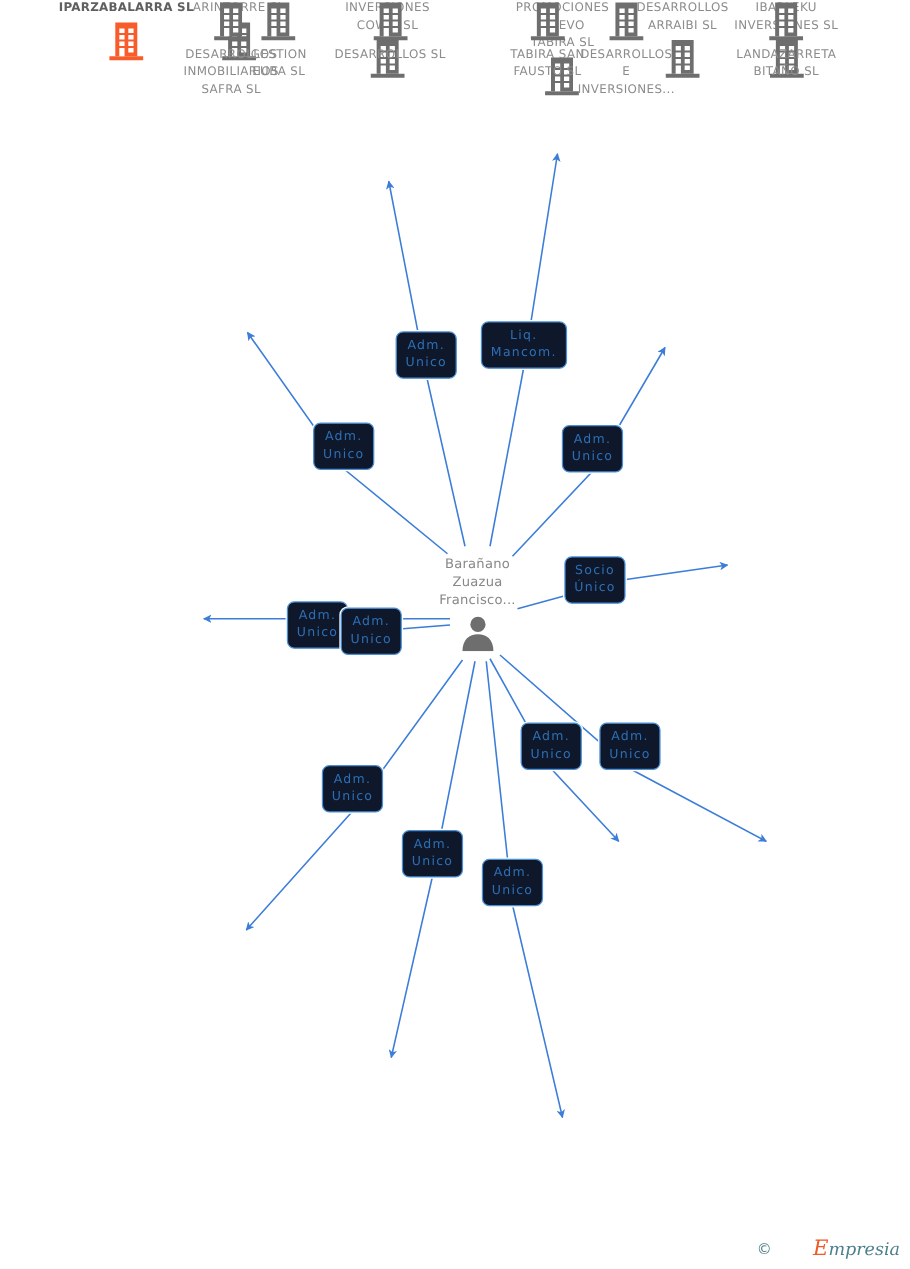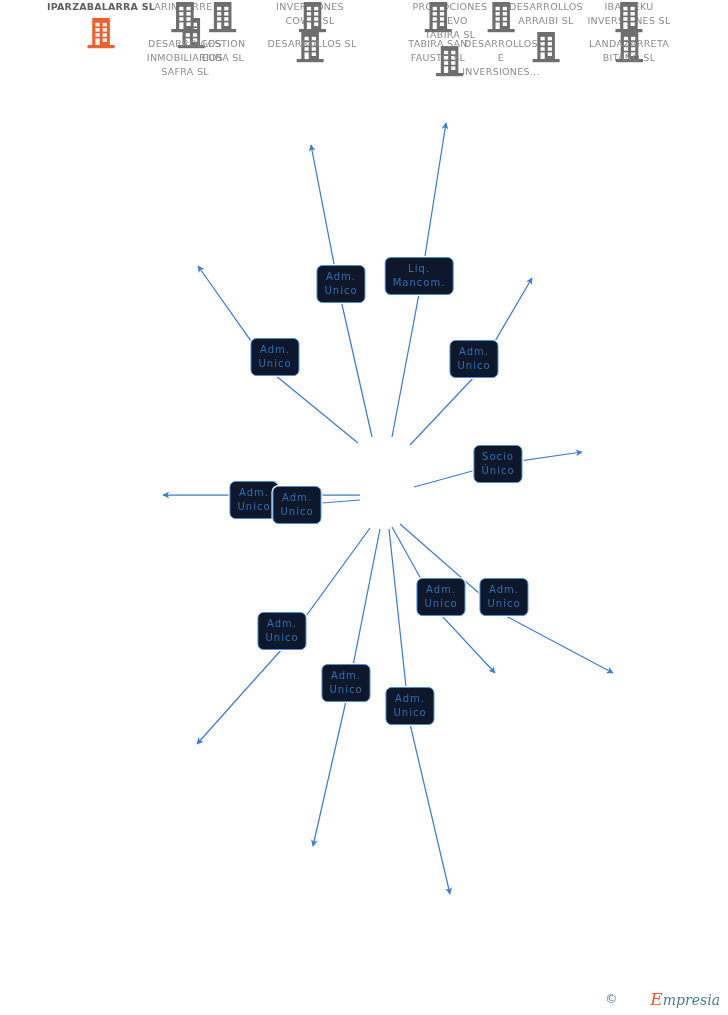--- a/index.html
+++ b/index.html
@@ -291,31 +291,40 @@
           <rect x="9.4" y="17.2" width="4.2" height="3.6" fill="#ffffff"></rect>
           <rect x="16.6" y="17.2" width="4.2" height="3.6" fill="#ffffff"></rect>
           <rect x="9.4" y="22.4" width="4.2" height="6.6" fill="#ffffff"></rect>
           <rect x="16.6" y="22.4" width="4.2" height="3.6" fill="#ffffff"></rect>
         </svg>
         <div class="lbl">TABIRA SAN
 FAUSTO SL</div>
       </div>
     </div>
 
+  <div class="person" id="center-node" style="left: 382px; top: 444px;">
+    <div class="lbl">Barañano
+Zuazua
+Francisco...</div>
+    <svg width="30" height="30" viewBox="0 0 30 30" style="display:block;margin:3px auto 0;">
+      <circle cx="15" cy="8.5" r="6.1" fill="#6e6e6e"></circle>
+      <path d="M2.6 30 C2.6 20.6 8.1 16.4 15 16.4 C21.9 16.4 27.4 20.6 27.4 30 Z" fill="#6e6e6e"></path>
+    </svg>
+  </div>
 
   <div id="chip-layer">
       <div class="chip" style="left: 341px; top: 284px;">Adm.
 Unico</div>
       <div class="chip" style="left: 419px; top: 276px;">Liq.
 Mancom.</div>
       <div class="chip" style="left: 275px; top: 357px;">Adm.
 Unico</div>
       <div class="chip" style="left: 474px; top: 359px;">Adm.
 Unico</div>
-      <div class="chip" style="left: 498px; top: 464px;">Socio
+      <div class="chip" style="left: 476px; top: 464px;">Socio
 Único</div>
       <div class="chip" style="left: 254px; top: 500px;">Adm.
 Unico</div>
       <div class="chip" style="left: 297px; top: 505px;">Adm.
 Unico</div>
       <div class="chip" style="left: 441px; top: 597px;">Adm.
 Unico</div>
       <div class="chip" style="left: 504px; top: 597px;">Adm.
 Unico</div>
       <div class="chip" style="left: 282px; top: 631px;">Adm.

